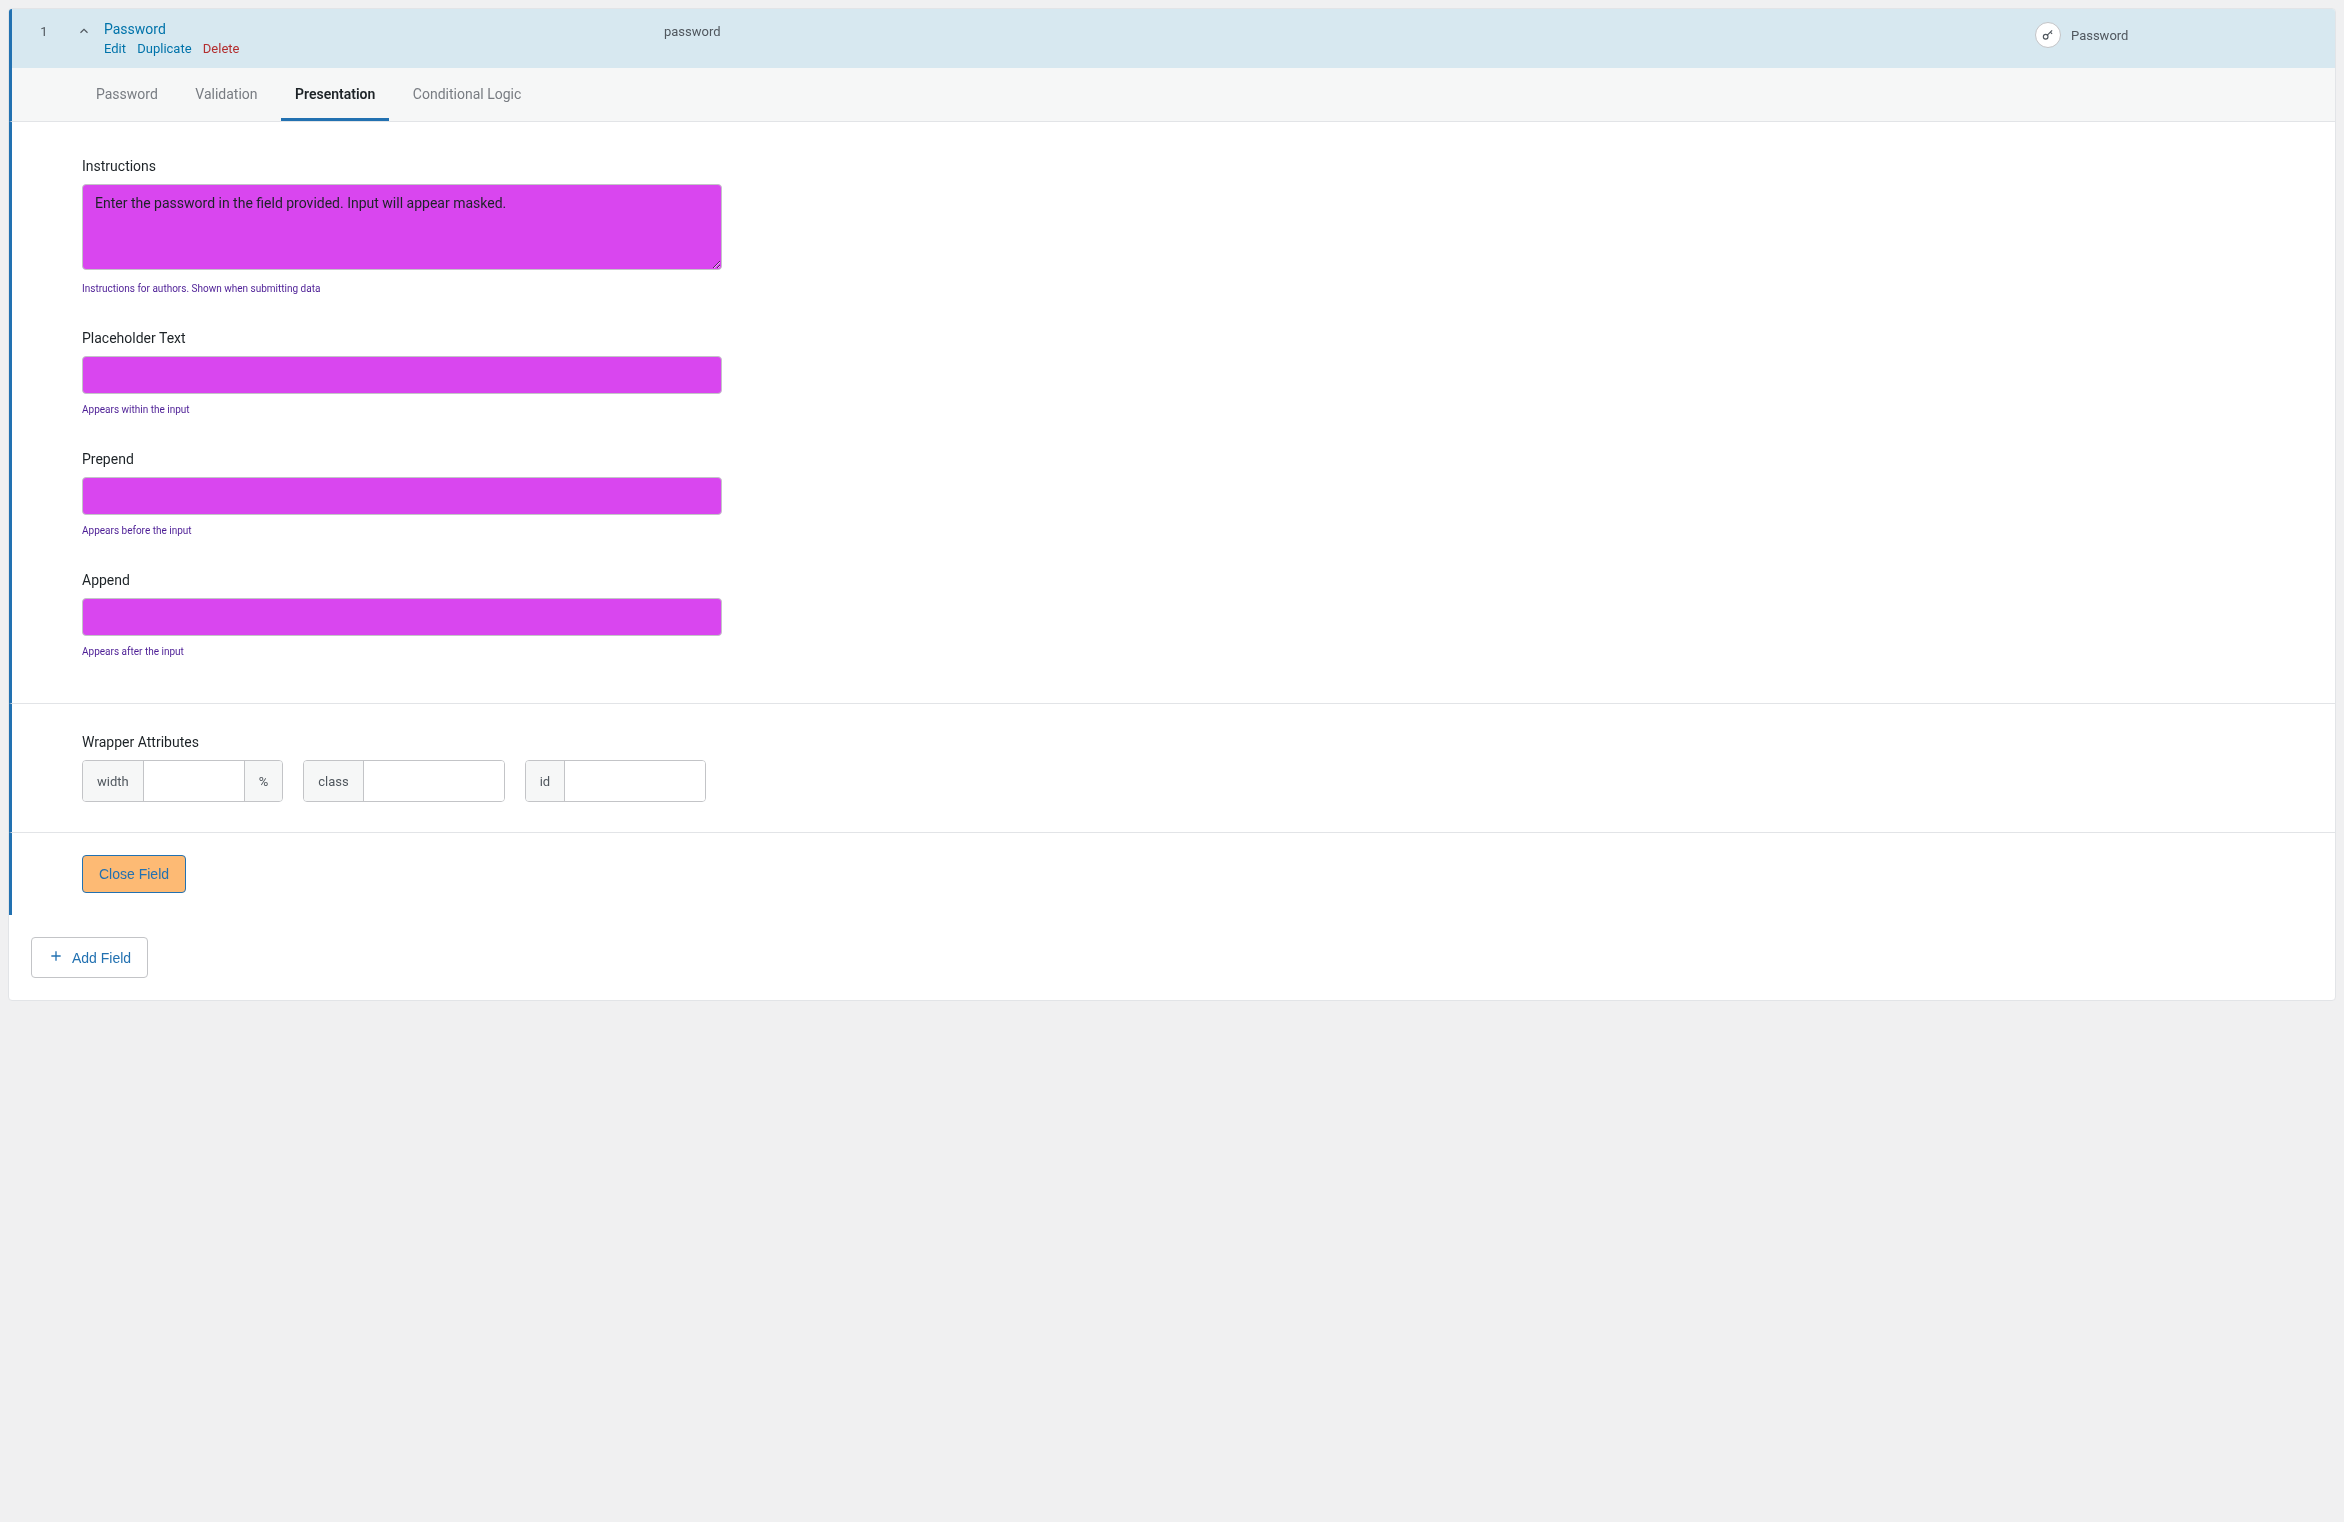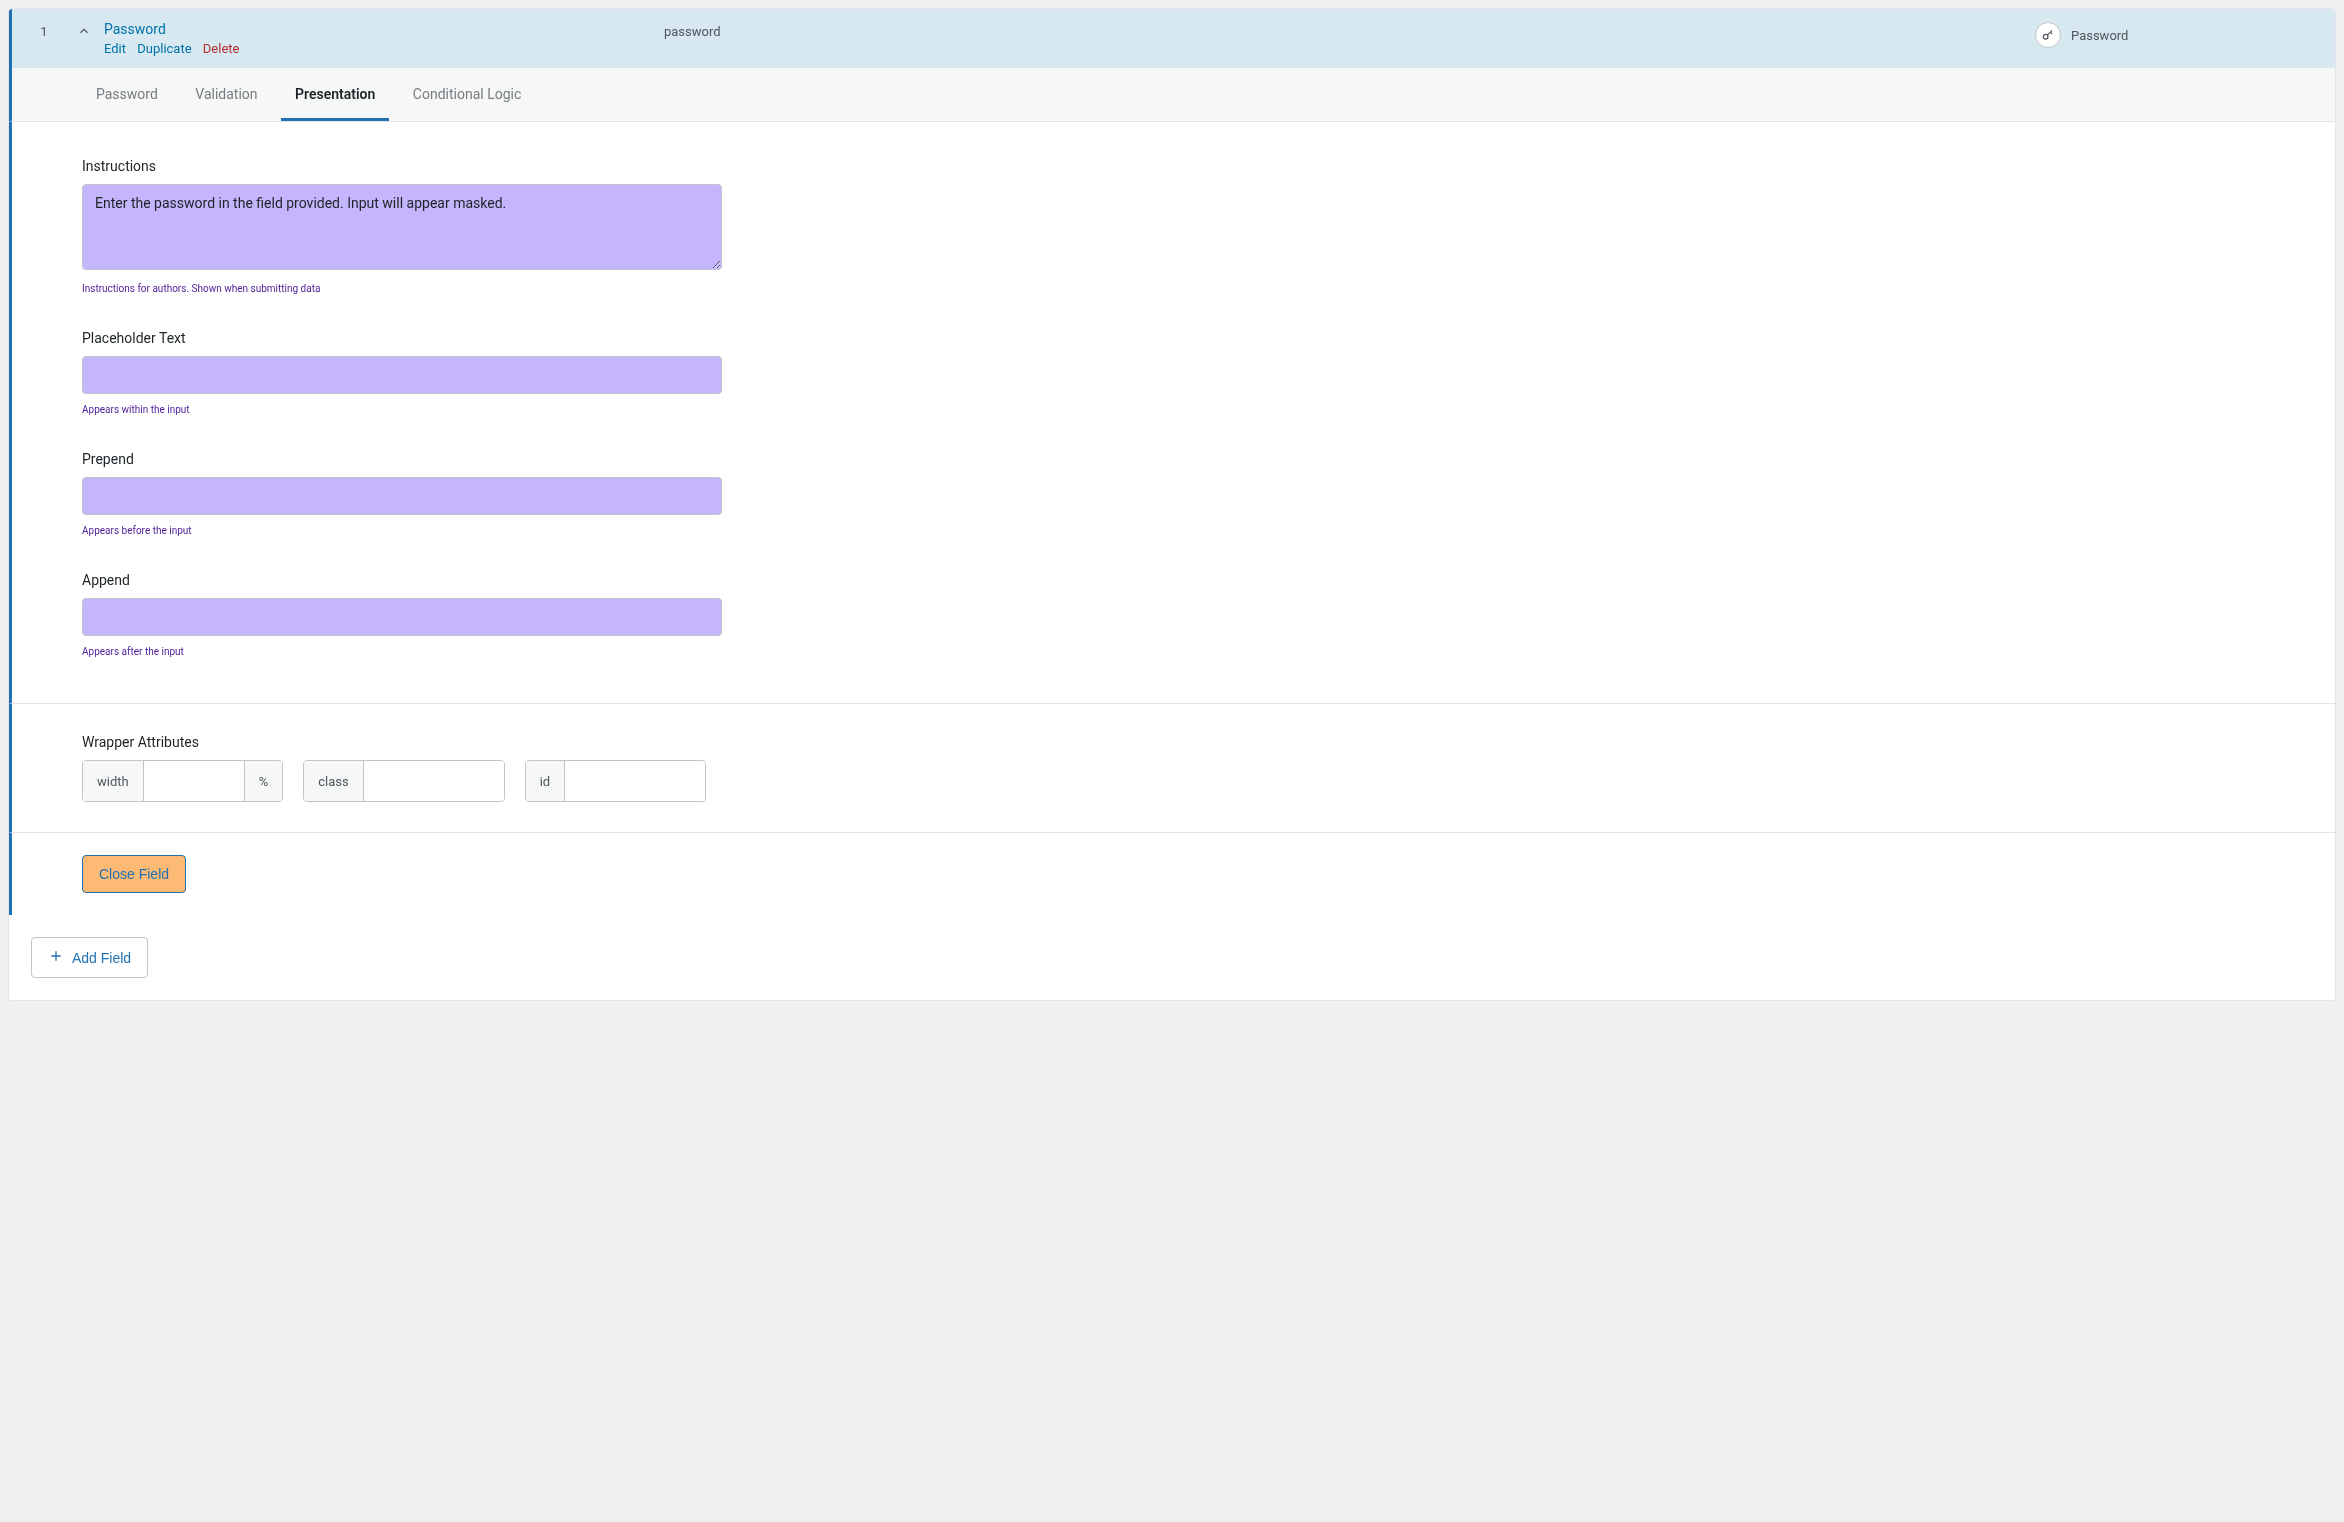--- a/index.html
+++ b/index.html
@@ -92,21 +92,21 @@
     margin-bottom: 10px;
     display: block;
   }
   textarea.control, input.control {
     width: 100%;
     border: 1px solid #c3c4c7;
     border-radius: 4px;
     padding: 10px 12px;
     font-size: 14px;
     font-family: inherit;
-    background: #c4b5fd;
+    background: #d946ef;
     color: #1d2327;
   }
   textarea.control { height: 86px; resize: both; }
   .help {
     color: #4c1d95;
     font-size: 10px;
     margin-top: 10px;
   }
 
   .wrapper-section {

